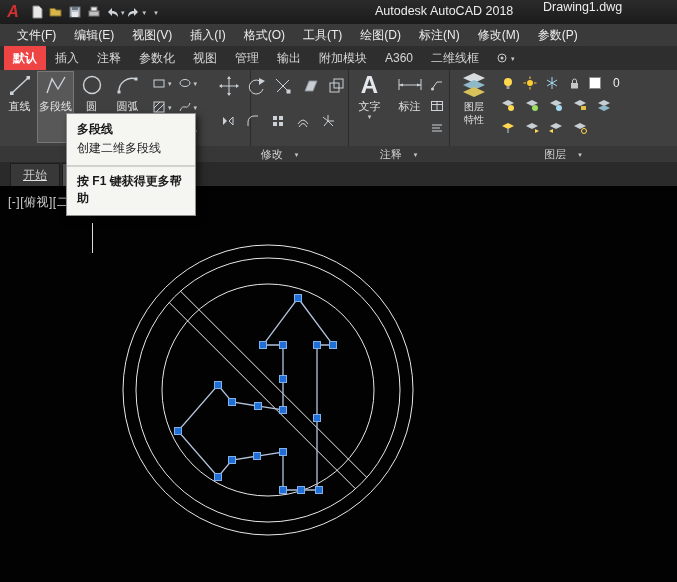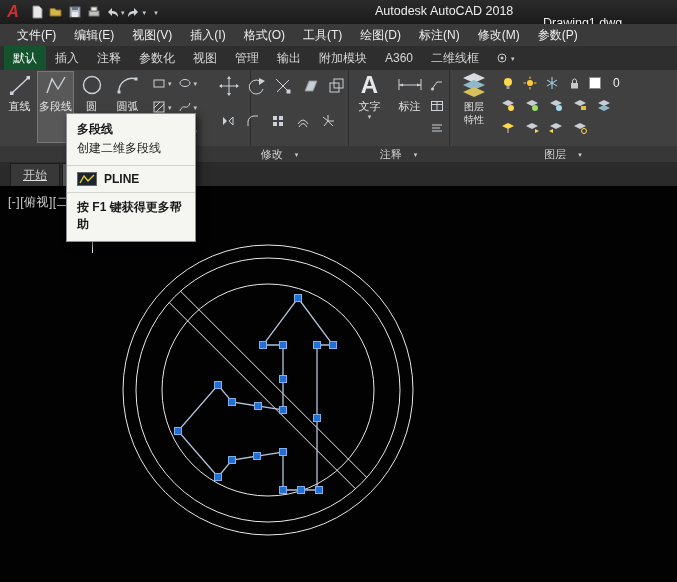--- a/index.html
+++ b/index.html
@@ -7,30 +7,30 @@
        font-family:"Liberation Sans","DejaVu Sans",sans-serif;color:#e6e6e6;}
   
   .titlebar{position:absolute;top:0;left:0;right:0;height:24px;
             background:linear-gradient(#2b2b2b,#1b1b1b);display:flex;align-items:center;}
   .logo{width:26px;height:24px;display:flex;align-items:center;justify-content:center;
         font-weight:bold;font-style:italic;font-size:16px;color:#d03030;}
   .qat{display:flex;align-items:center;gap:1px;margin-left:2px;}
   .qbtn{height:20px;min-width:18px;display:flex;align-items:center;justify-content:center;gap:1px;}
   .caret{font-size:7px;color:#c9c9c9;line-height:1;}
   .title-app{position:absolute;left:375px;top:4px;font-size:12.5px;color:#ededed;}
-  .title-doc{position:absolute;left:543px;top:16px;font-size:12.5px;color:#ededed;}
+  .title-doc{position:absolute;left:543px;top:0;font-size:12.5px;color:#ededed;}
   
   .menubar{position:absolute;top:24px;left:0;right:0;height:22px;background:#3a3a3a;
            display:flex;align-items:center;padding-left:8px;font-size:12px;}
   .menu-item{padding:0 9px;height:22px;line-height:22px;color:#ececec;}
   
   .ribbontabs{position:absolute;top:46px;left:0;right:0;height:24px;background:#2e2e2e;
               display:flex;align-items:flex-end;padding-left:4px;font-size:12px;}
   .rtab{padding:0 9px;height:24px;line-height:24px;color:#d6d6d6;}
-  .rtab.active{background:#14532d;color:#fff;}
+  .rtab.active{background:#ef4444;color:#fff;font-weight:bold;}
   .rtab-options{margin-left:8px;height:24px;display:flex;align-items:center;gap:3px;}
   
   .ribbon{position:absolute;top:70px;left:0;right:0;height:92px;background:#404040;}
   .panel{position:absolute;top:0;height:92px;border-right:1px solid #2c2c2c;}
   .panel-label{position:absolute;bottom:0;left:0;right:0;height:16px;background:#373737;
                color:#d2d2d2;font-size:11px;display:flex;align-items:center;justify-content:center;gap:12px;}
   .bigbtn{position:absolute;top:2px;width:35px;height:70px;display:flex;flex-direction:column;
           align-items:center;color:#e2e2e2;font-size:11px;}
   .bigbtn .lbl{margin-top:2px;line-height:13px;white-space:nowrap;}
   .bigbtn.hovered{background:#585858;outline:1px solid #777;}
@@ -496,23 +496,16 @@
       <rect x="279.5" y="189.5" width="7" height="7" fill="#1f6fd6" stroke="#7fb0ea" stroke-width="1"></rect>
       <rect x="279.5" y="155.5" width="7" height="7" fill="#1f6fd6" stroke="#7fb0ea" stroke-width="1"></rect>
       <rect x="259.5" y="155.5" width="7" height="7" fill="#1f6fd6" stroke="#7fb0ea" stroke-width="1"></rect>
     </svg>
 </div>
 
 <div class="tooltip">
   <div class="tt-title">多段线</div>
   <div class="tt-desc">创建二维多段线</div>
   <div class="tt-sep"></div>
-  <div class="tt-cmd">
-    <svg width="20" height="14">
-        <rect x="0.5" y="0.5" width="19" height="13" fill="#1c2430" stroke="#666"></rect>
-        <path d="M3,11 L7,4 L11,9 L17,3" fill="none" stroke="#e8c832" stroke-width="1.4"></path>
-      </svg>
-    <span>PLINE</span>
-  </div>
   <div class="tt-sep"></div>
   <div class="tt-help">按 F1 键获得更多帮助</div>
 </div>
 <div class="tail"></div>
 
 </body></html>

